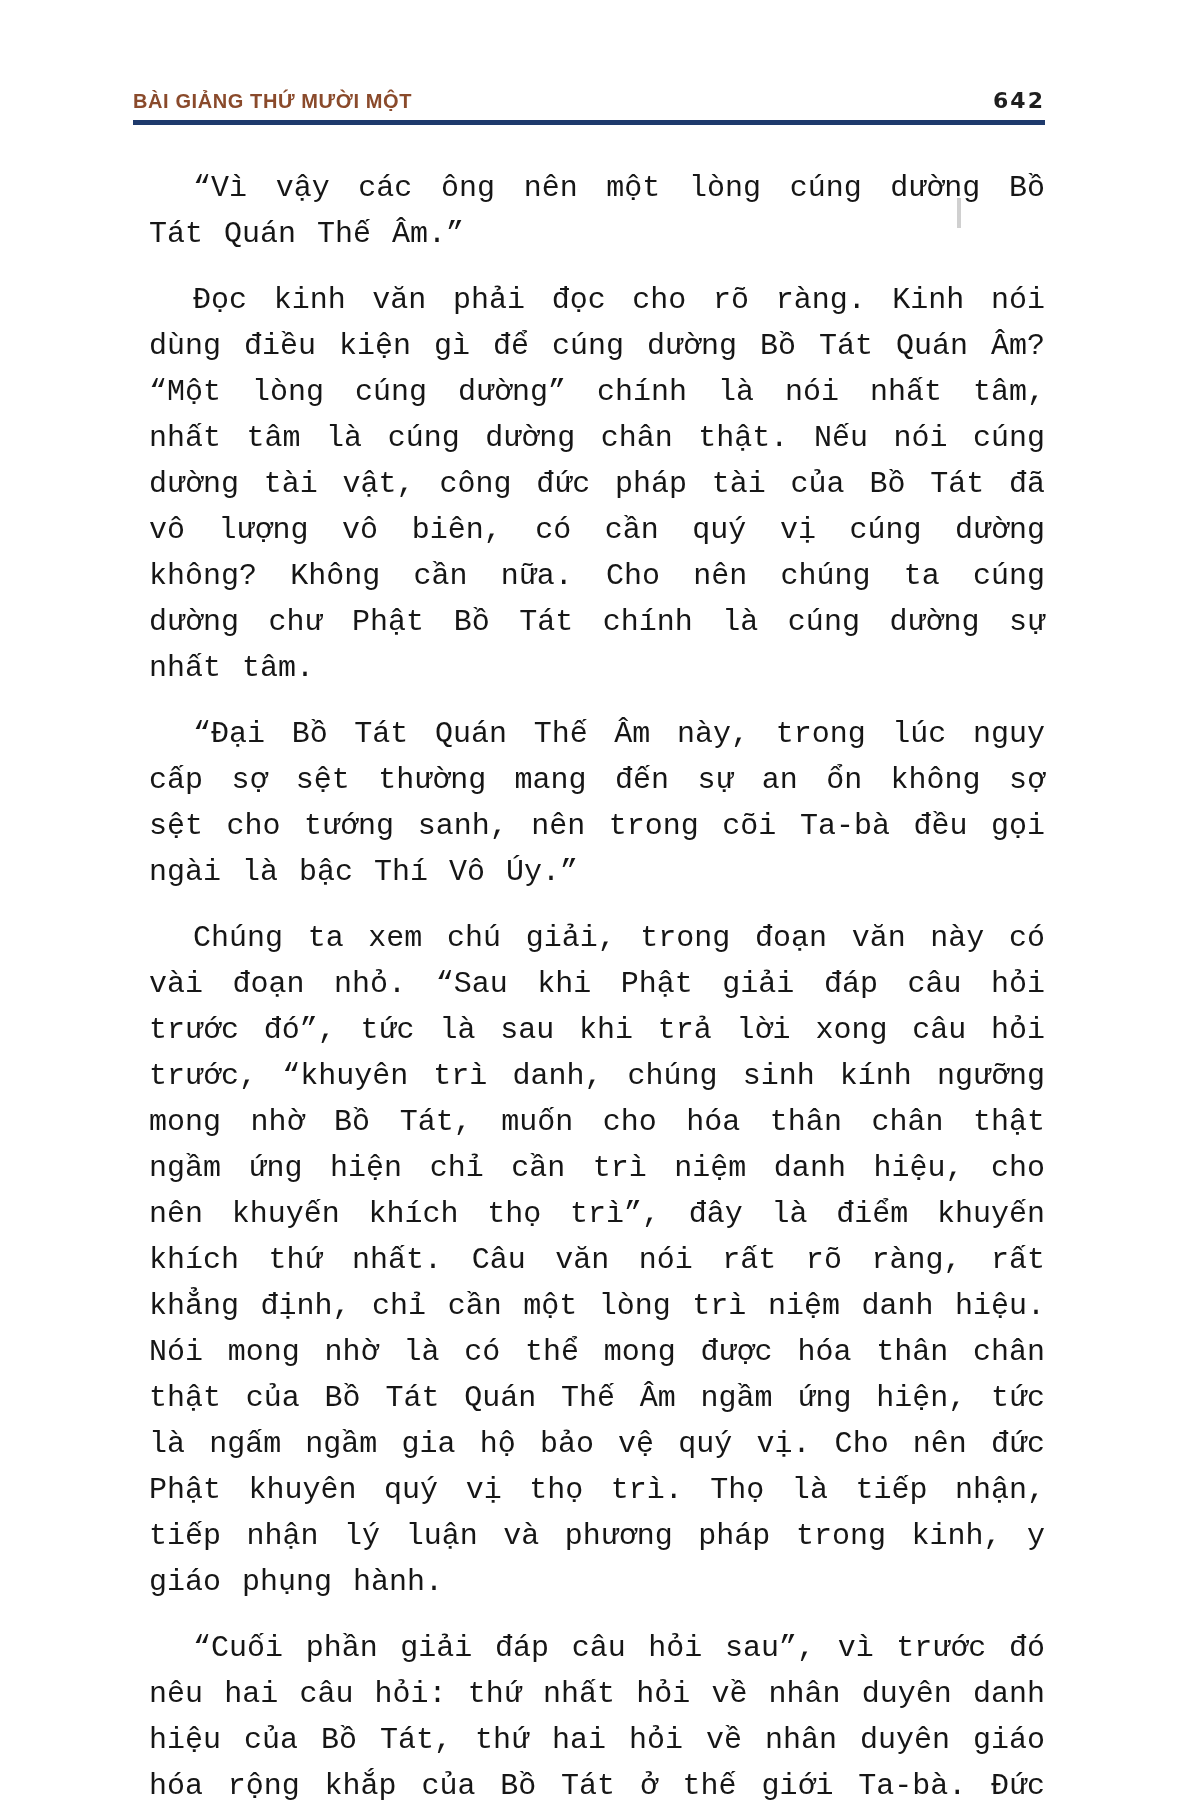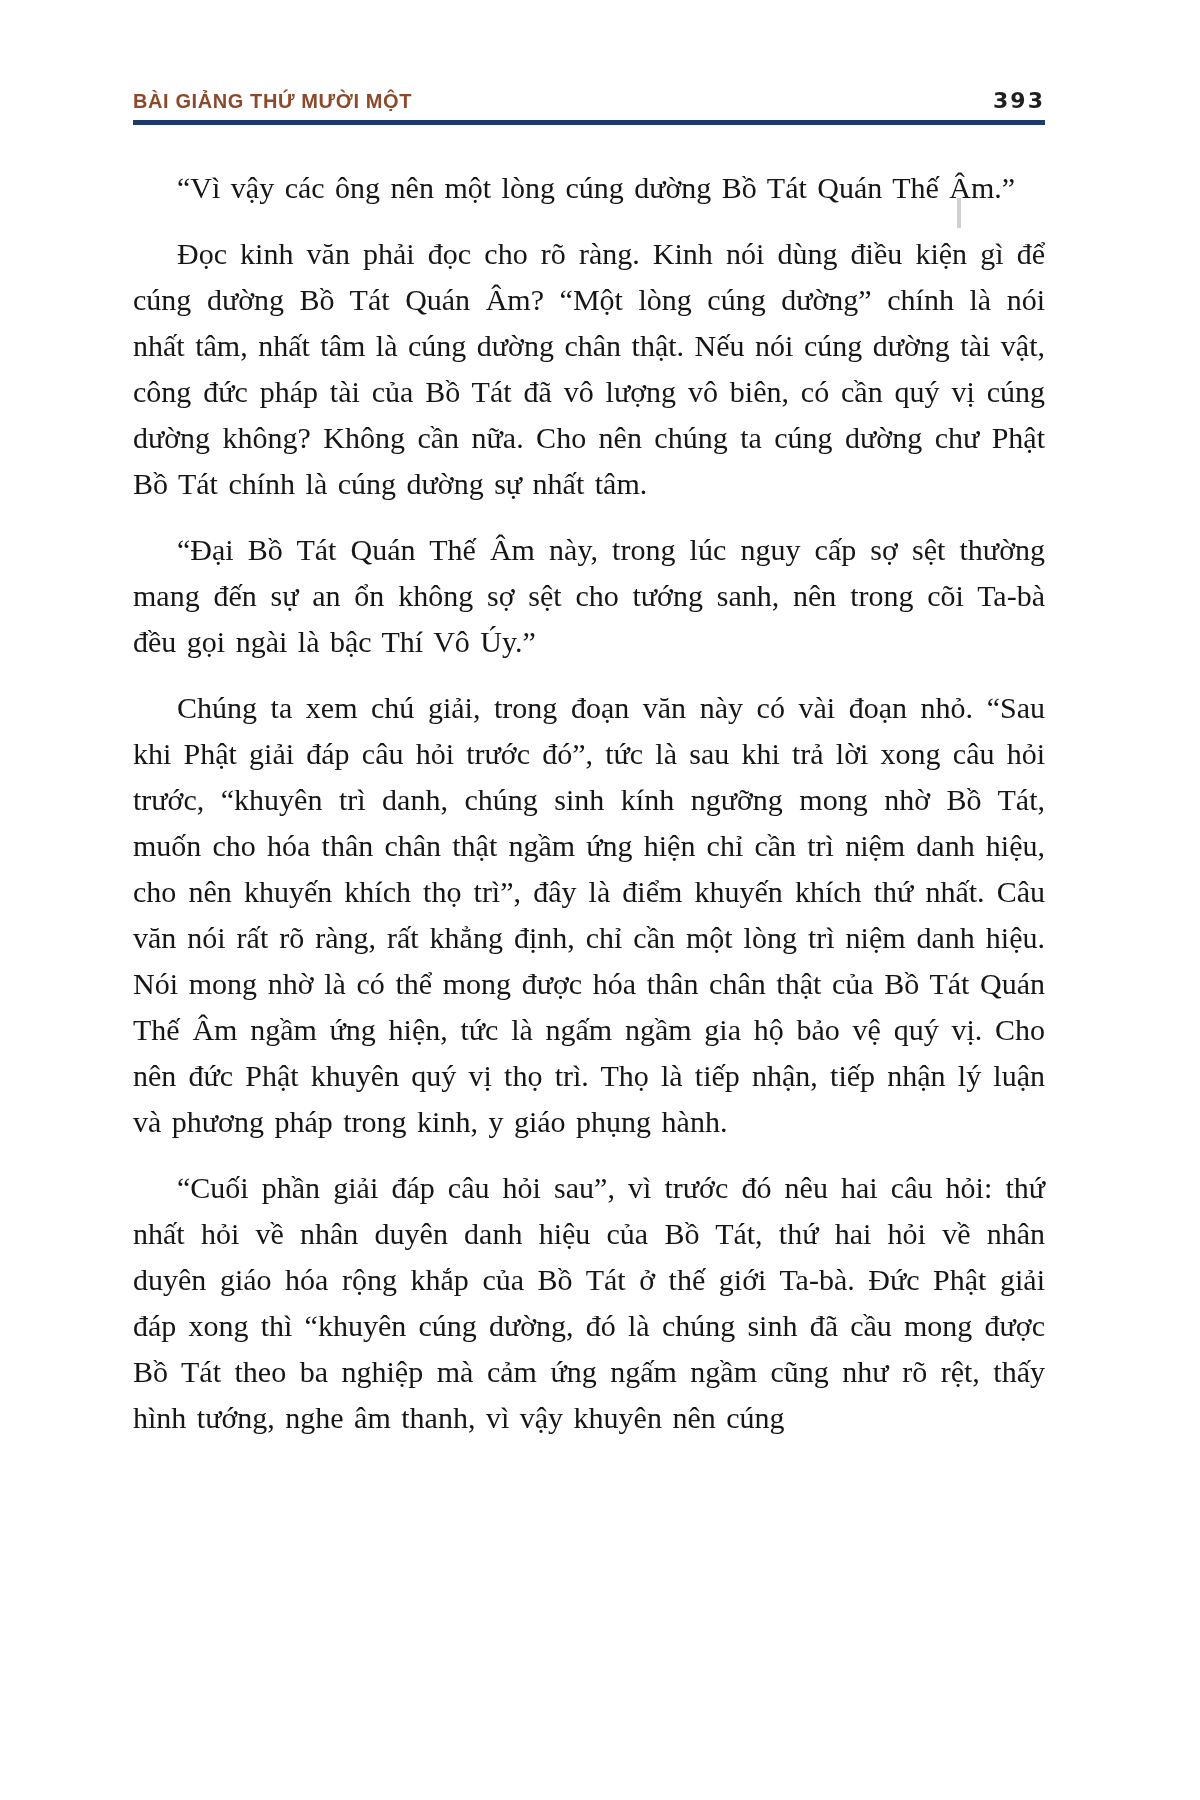--- a/index.html
+++ b/index.html
@@ -47,43 +47,44 @@
     margin-top: 7px;
   }
   .body-text {
     margin-top: 40px;
     font-size: 30px;
     line-height: 46px;
     text-align: justify;
     word-spacing: 0.10em;
   }
   .body-text p {
-    margin: 0 0 20px 0;
+    margin: 0 0 20px 16px;
     text-indent: 44px;
+    font-family: Liberation Mono, monospace;
   }
   .scan-artifact {
     position: absolute;
     left: 957px;
     top: 198px;
     width: 4px;
     height: 30px;
     background: #aaaaaa;
     opacity: 0.55;
   }
 </style>
 </head>
 <body>
 
 <div class="page">
   <div class="scan-artifact"></div>
   <div class="content">
 
     <div class="page-header">
       <span class="header-title">BÀI GIẢNG THỨ MƯỜI MỘT</span>
-      <span class="page-number">393</span>
+      <span class="page-number">642</span>
     </div>
 
     <div class="header-rule"></div>
 
     <div class="body-text">
       <p>“Vì vậy các ông nên một lòng cúng dường Bồ Tát Quán Thế Âm.”</p>
       <p>Đọc kinh văn phải đọc cho rõ ràng. Kinh nói dùng điều kiện gì để cúng dường Bồ Tát Quán Âm? “Một lòng cúng dường” chính là nói nhất tâm, nhất tâm là cúng dường chân thật. Nếu nói cúng dường tài vật, công đức pháp tài của Bồ Tát đã vô lượng vô biên, có cần quý vị cúng dường không? Không cần nữa. Cho nên chúng ta cúng dường chư Phật Bồ Tát chính là cúng dường sự nhất tâm.</p>
       <p>“Đại Bồ Tát Quán Thế Âm này, trong lúc nguy cấp sợ sệt thường mang đến sự an ổn không sợ sệt cho tướng sanh, nên trong cõi Ta-bà đều gọi ngài là bậc Thí Vô Úy.”</p>
       <p>Chúng ta xem chú giải, trong đoạn văn này có vài đoạn nhỏ. “Sau khi Phật giải đáp câu hỏi trước đó”, tức là sau khi trả lời xong câu hỏi trước, “khuyên trì danh, chúng sinh kính ngưỡng mong nhờ Bồ Tát, muốn cho hóa thân chân thật ngầm ứng hiện chỉ cần trì niệm danh hiệu, cho nên khuyến khích thọ trì”, đây là điểm khuyến khích thứ nhất. Câu văn nói rất rõ ràng, rất khẳng định, chỉ cần một lòng trì niệm danh hiệu. Nói mong nhờ là có thể mong được hóa thân chân thật của Bồ Tát Quán Thế Âm ngầm ứng hiện, tức là ngấm ngầm gia hộ bảo vệ quý vị. Cho nên đức Phật khuyên quý vị thọ trì. Thọ là tiếp nhận, tiếp nhận lý luận và phương pháp trong kinh, y giáo phụng hành.</p>
       <p>“Cuối phần giải đáp câu hỏi sau”, vì trước đó nêu hai câu hỏi: thứ nhất hỏi về nhân duyên danh hiệu của Bồ Tát, thứ hai hỏi về nhân duyên giáo hóa rộng khắp của Bồ Tát ở thế giới Ta-bà. Đức Phật giải đáp xong thì “khuyên cúng dường, đó là chúng sinh đã cầu mong được Bồ Tát theo ba nghiệp mà cảm ứng ngấm ngầm cũng như rõ rệt, thấy hình tướng, nghe âm thanh, vì vậy khuyên nên cúng</p>

